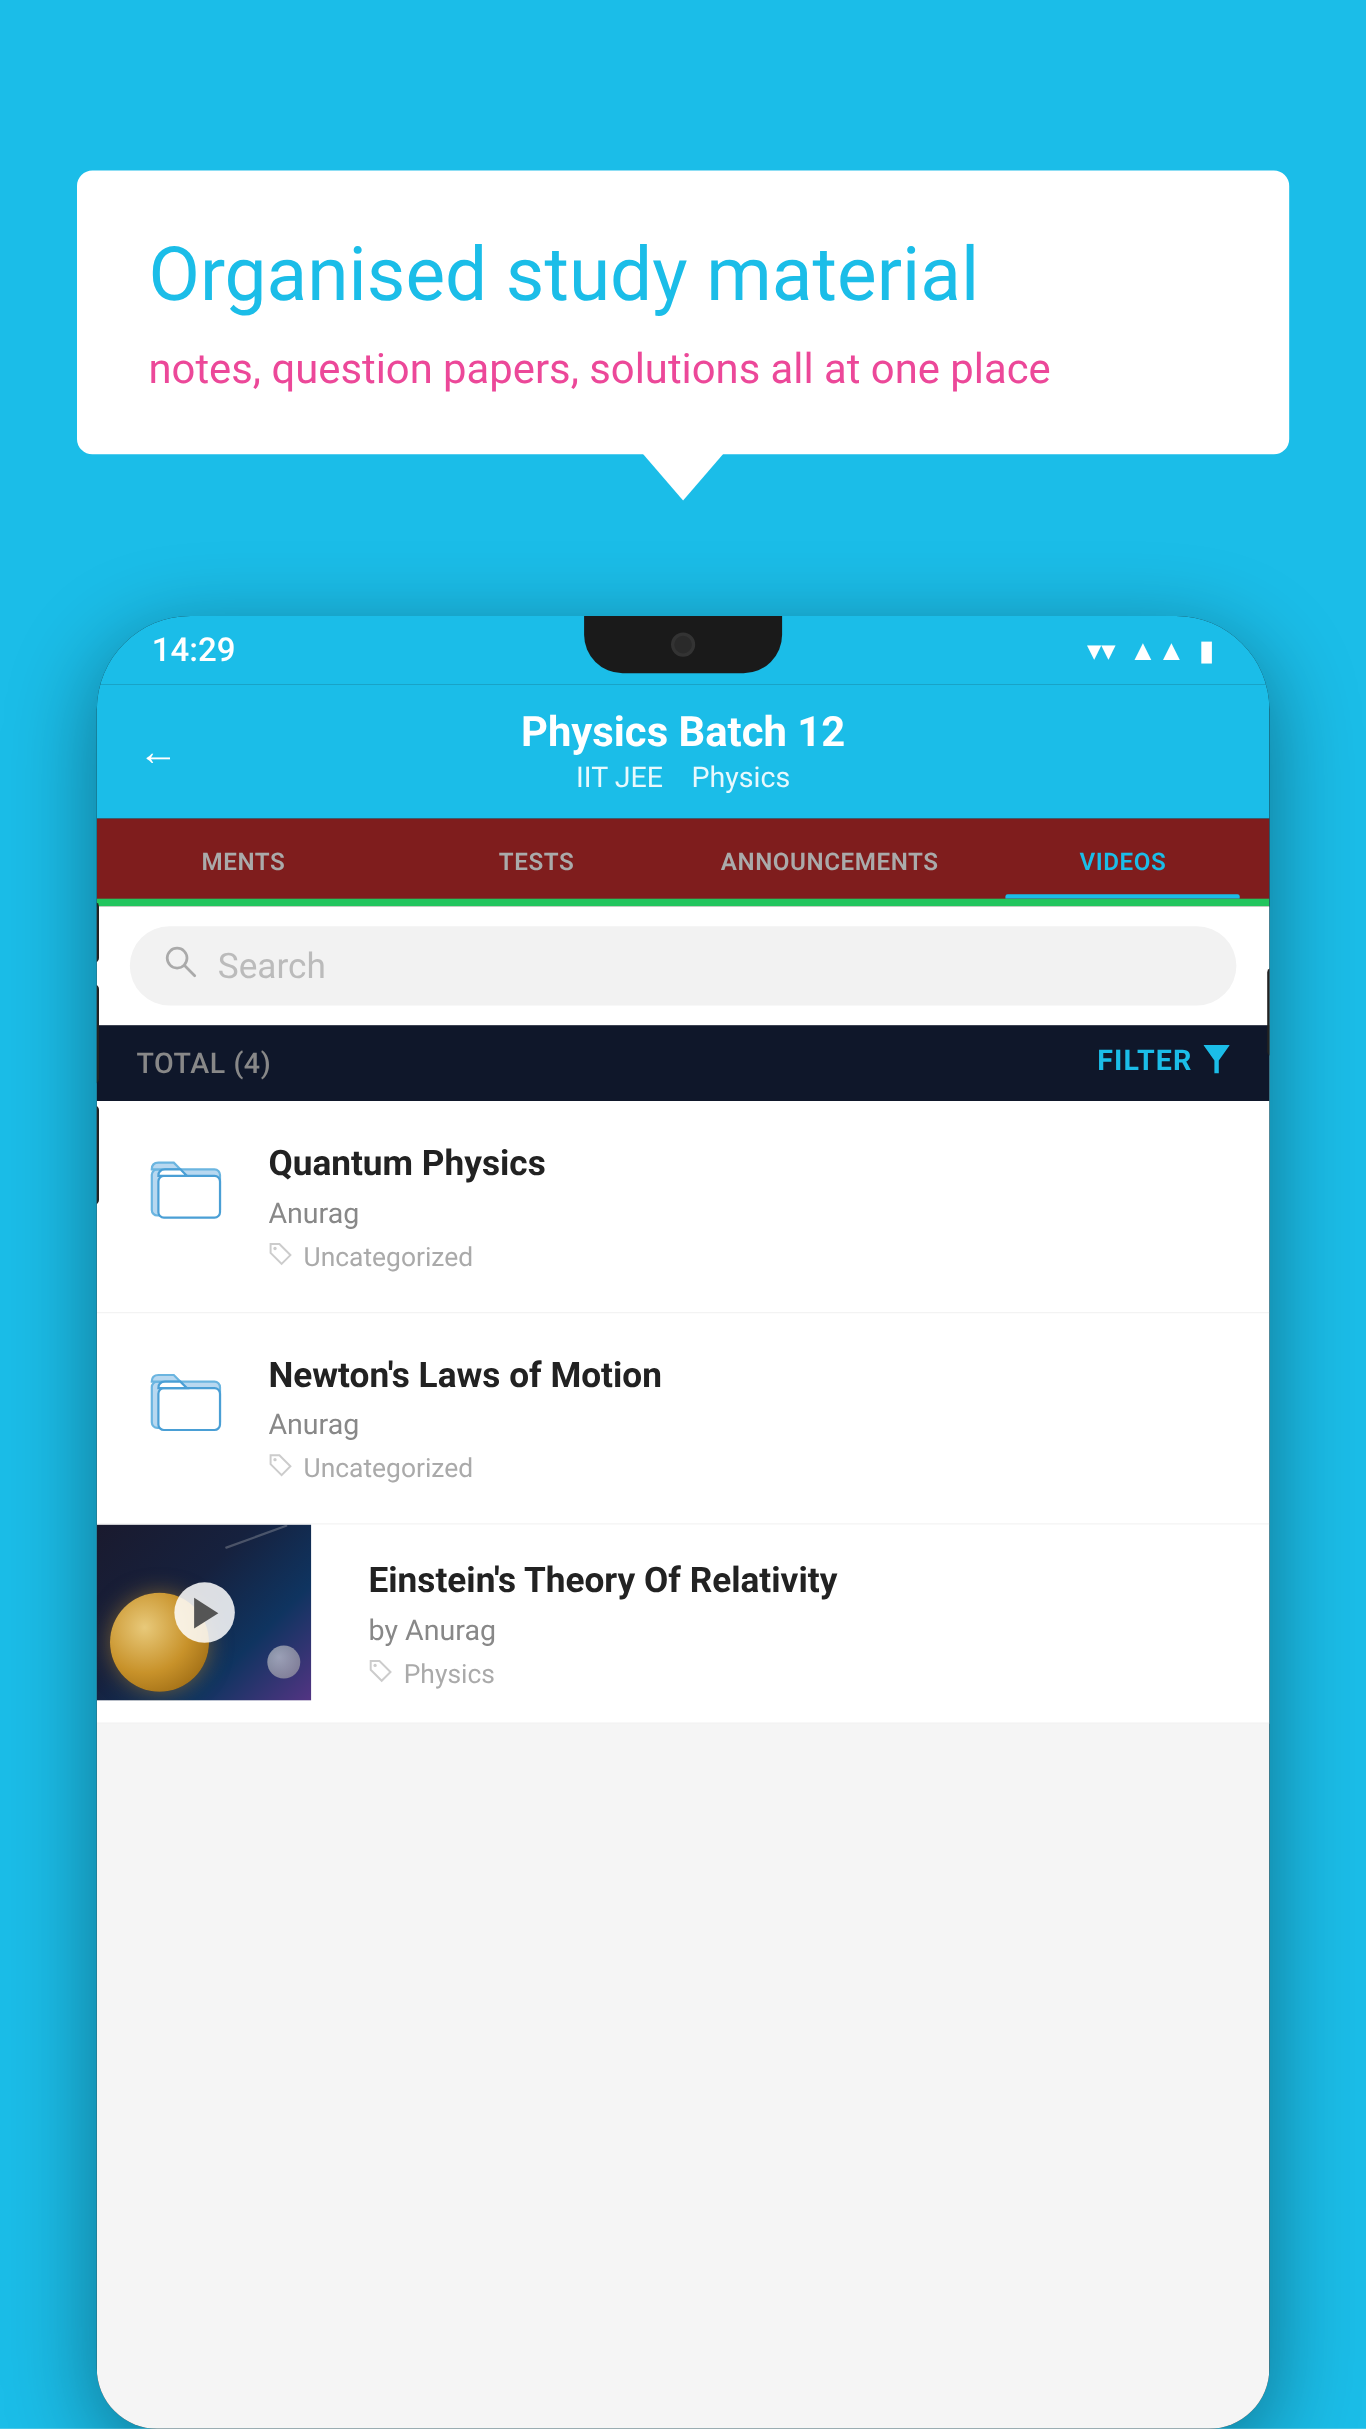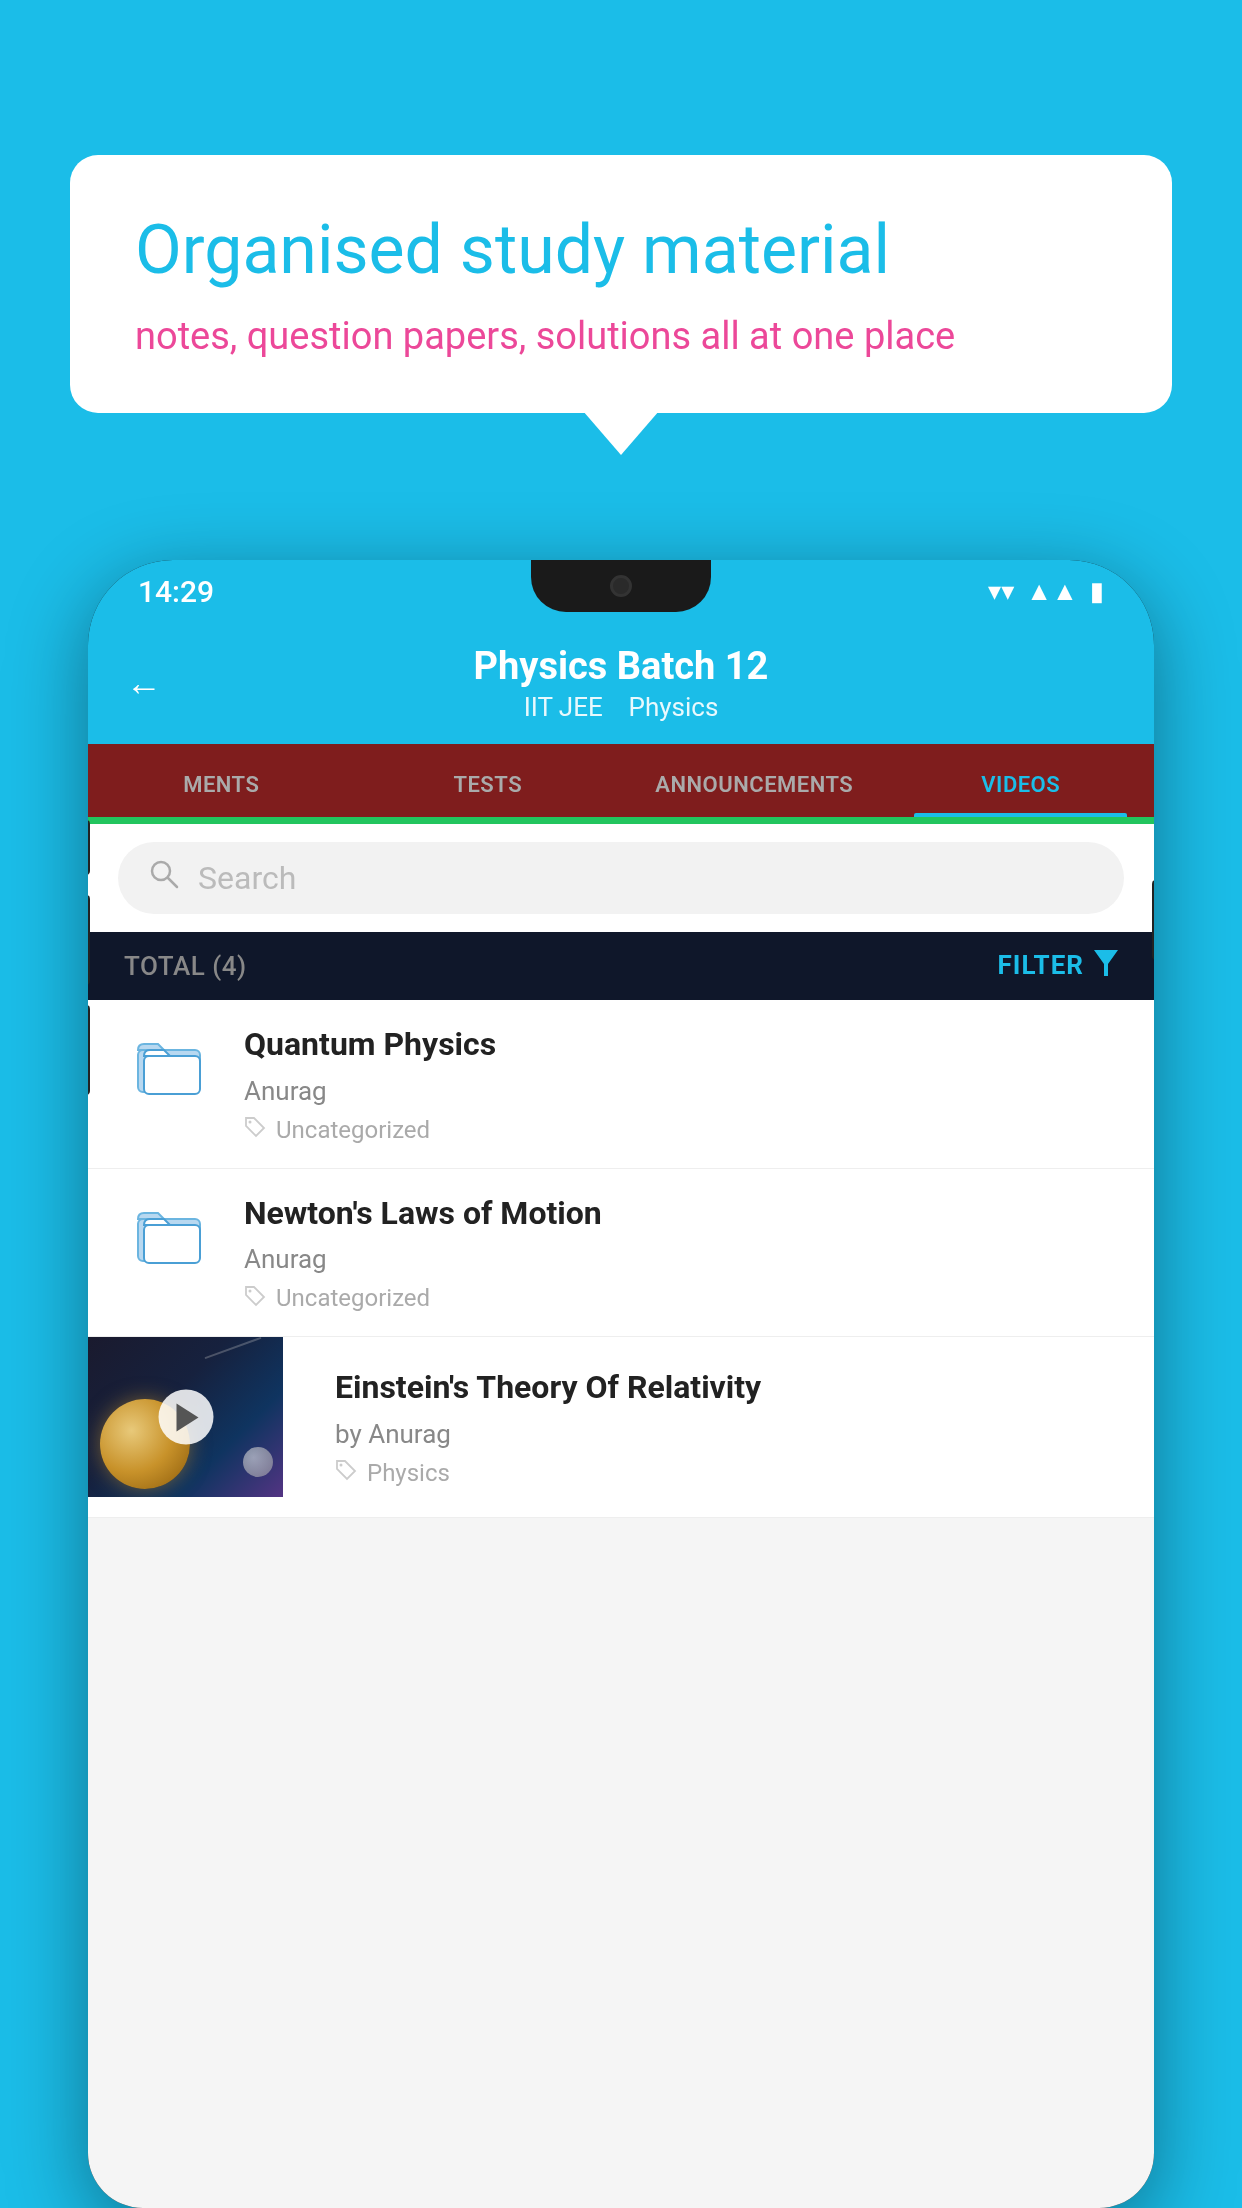--- a/index.html
+++ b/index.html
@@ -14,21 +14,21 @@
       position: relative;
     }
 
     
     .speech-bubble {
       position: absolute;
       top: 155px;
       left: 70px;
       right: 70px;
       background: #fff;
-      border-radius: 28px;
+      border-radius: 14px;
       padding: 55px 65px 55px 65px;
       z-index: 10;
     }
     .speech-bubble::after {
       content: '';
       position: absolute;
       bottom: -42px;
       left: 50%;
       transform: translateX(-50%);
       width: 0;
@@ -232,21 +232,21 @@
       font-size: 26px;
     }
 
     
     .video-list {
       background: #fff;
     }
     .video-item {
       display: flex;
       align-items: flex-start;
-      padding: 24px 36px;
+      padding: 36px 36px;
       border-bottom: 1px solid #eeeeee;
       background: #fff;
       gap: 30px;
     }
     .video-item-thumb {
       width: 175px;
       height: 130px;
       flex-shrink: 0;
       position: relative;
       border-radius: 8px;

